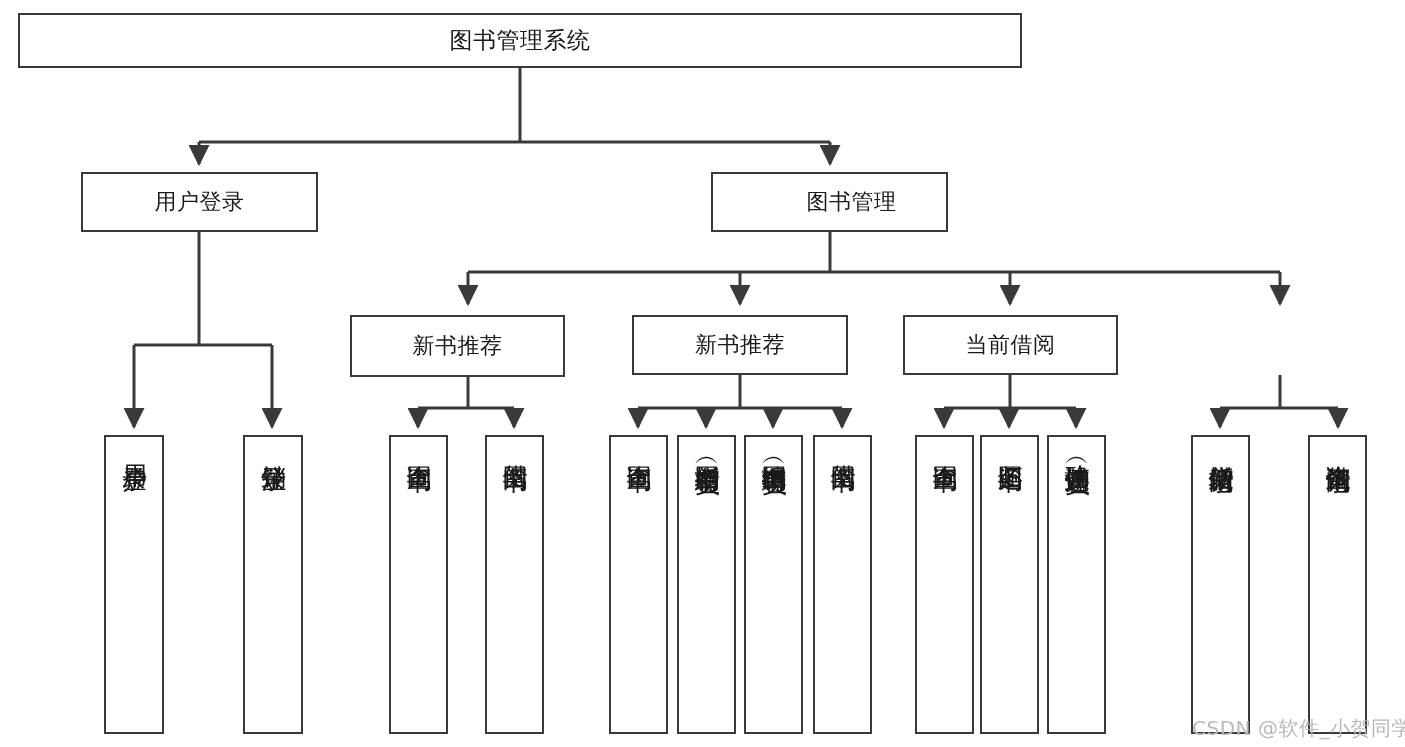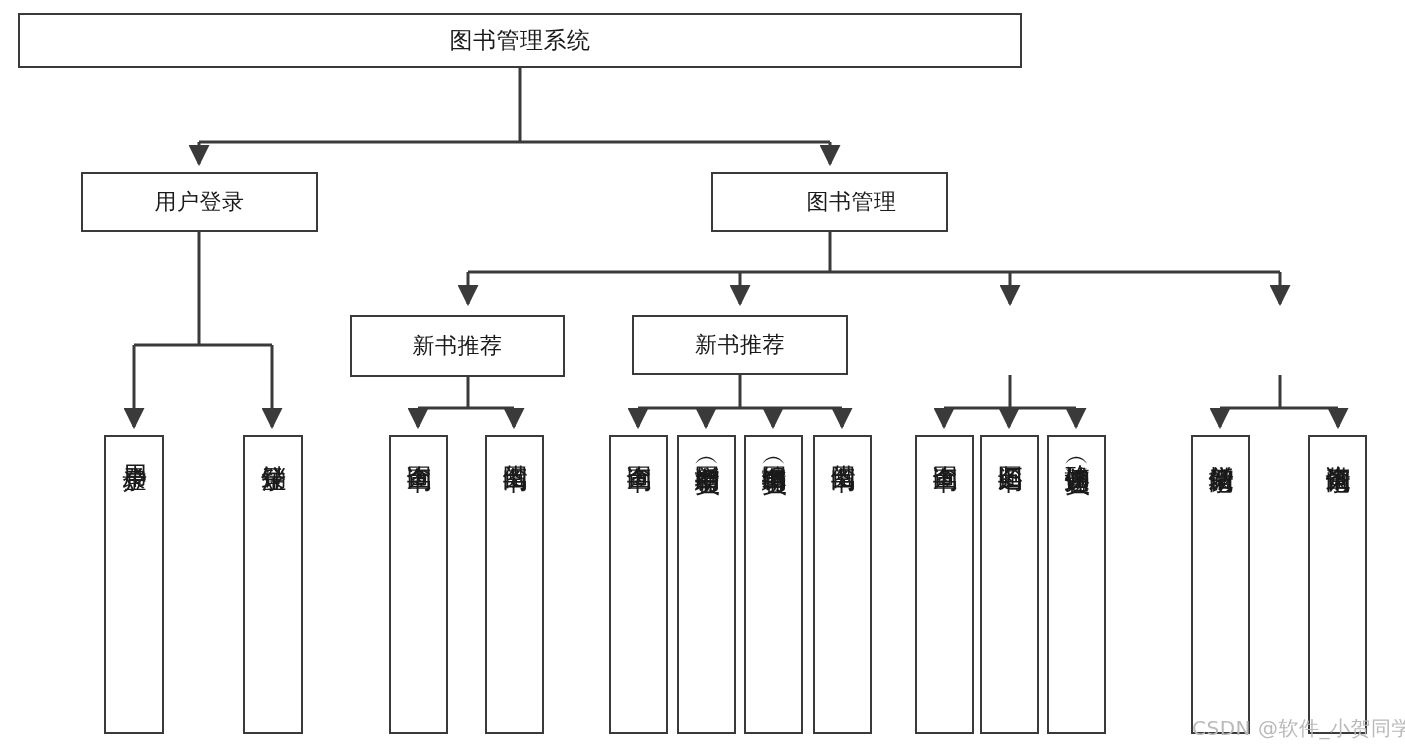--- a/index.html
+++ b/index.html
@@ -138,20 +138,23 @@
   </div>
 
   <div class="node horiz" style="left:350px; top:315px; width:215px; height:62px;">
     <span class="label">新书推荐</span>
   </div>
 
   <div class="node horiz" style="left:632px; top:315px; width:216px; height:60px;">
     <span class="label">新书推荐</span>
   </div>
 
+  <div class="node horiz" style="left:903px; top:315px; width:215px; height:60px;">
+    <span class="label">当前借阅</span>
+  </div>
 
 
   <div class="node vert" style="left:104px; top:435px; width:60px; height:299px;">
     <span class="label">用户登录</span>
   </div>
 
   <div class="node vert" style="left:243px; top:435px; width:60px; height:299px;">
     <span class="label">注销登录</span>
   </div>
 

